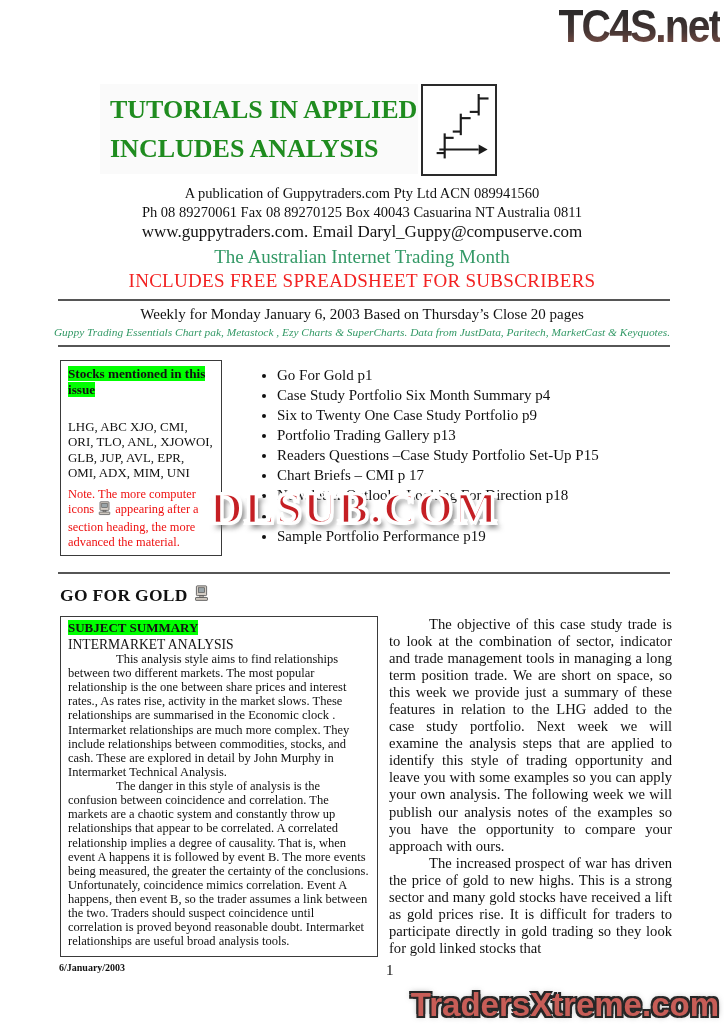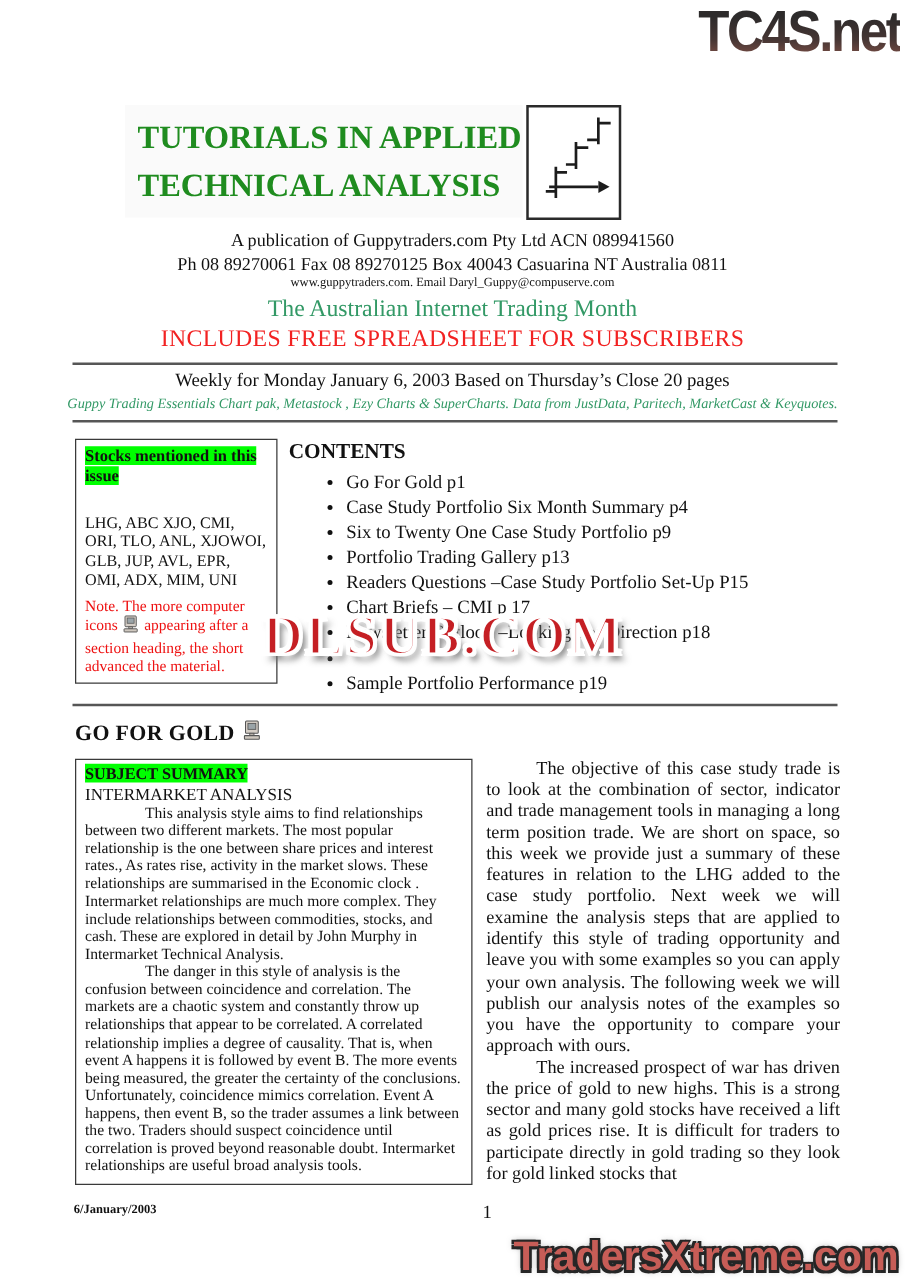--- a/index.html
+++ b/index.html
@@ -27,21 +27,21 @@
 
   
   .masthead{display:flex;align-items:flex-start;margin:84px 0 0 100px;}
   .title-box{background:#fafafa;padding:6px 10px;width:318px;}
   .title-line{color:#1f8c1f;font-weight:bold;font-size:26px;line-height:1.5;white-space:nowrap;}
   .logo-box{width:76px;height:92px;border:2px solid #2a2a2a;background:#fff;
             display:flex;align-items:center;justify-content:center;margin-left:3px;}
 
   .pubblock{text-align:center;margin-top:8px;}
   .pub-line{font-size:14.5px;line-height:1.28;}
-  .pub-line.small{font-size:10px;}
+  .pub-line.small{font-size:17px;}
   .tagline{font-size:19px;color:#339966;margin-top:3px;}
   .subnote{font-size:19px;color:#f22222;margin-top:2px;letter-spacing:0.3px;}
 
   .rule{border:none;height:2px;background:#565656;margin:7px 54px 0 58px;}
 
   .issueblock{text-align:center;margin-top:5px;}
   .weekly{font-size:15px;text-align:center;}
   .contrib{font-size:15px;margin-top:2px;}
   .credits{font-size:11.4px;font-style:italic;color:#339966;margin-top:3px;white-space:nowrap;}
 
@@ -76,21 +76,21 @@
 </head>
 <body>
 
 <div class="page">
 
   <div class="wm-tc4s">TC4S.net</div>
 
   <div class="masthead">
     <div class="title-box">
       <div class="title-line">TUTORIALS IN APPLIED</div>
-      <div class="title-line">TECHNICAL ANALYSIS</div>
+      <div class="title-line">INCLUDES ANALYSIS</div>
     </div>
     <div class="logo-box">
       <span>
         <svg width="68" height="84" viewBox="0 0 76 92">
           <g stroke="#1c1c1c" stroke-width="2.4" fill="none">
             <path d="M60 8 V32"></path>
               <path d="M60 13 H71"></path>
               <path d="M50 28 H60"></path>
             <path d="M40 30 V54"></path>
               <path d="M40 35 H51"></path>
@@ -126,25 +126,24 @@
   <div class="contents-row">
     <div class="stocks-box">
       <span class="stocks-head">Stocks mentioned in this issue</span>
       <div class="stocks-list">LHG, ABC XJO, CMI, ORI, TLO, ANL, XJOWOI, GLB, JUP, AVL, EPR, OMI, ADX, MIM, UNI</div>
       <div class="stocks-note">
         <span> Note. The more computer icons </span><span class="comp-icon"><svg width="15" height="15" viewBox="0 0 20 20">
               <rect x="4" y="1" width="12" height="11.5" rx="1" fill="#d5cec6" stroke="#555" stroke-width="1"></rect>
               <rect x="6.3" y="3.2" width="7.4" height="5.6" fill="#9aa4a8" stroke="#555" stroke-width="0.8"></rect>
               <rect x="8" y="12.5" width="4" height="2.2" fill="#b8b1a8" stroke="#555" stroke-width="0.8"></rect>
               <rect x="3" y="14.7" width="14" height="3.4" rx="0.6" fill="#cfc8bf" stroke="#555" stroke-width="1"></rect>
-            </svg></span><span> appearing after a section heading, the short advanced the material.</span>
+            </svg></span><span> appearing after a section heading, the more advanced the material.</span>
       </div>
     </div>
     <div class="contents-col">
-      <div class="contents-head">CONTENTS</div>
       <ul>
         <li>Go For Gold p1</li>
         <li>Case Study Portfolio Six Month Summary  p4</li>
         <li>Six to Twenty One Case Study Portfolio p9</li>
         <li>Portfolio Trading Gallery p13</li>
         <li>Readers Questions –Case Study Portfolio Set-Up P15</li>
         <li>Chart Briefs – CMI p 17</li>
         <li>Newsletter Outlook –Looking For Direction p18</li>
         <li></li>
         <li>Sample Portfolio Performance p19</li>

